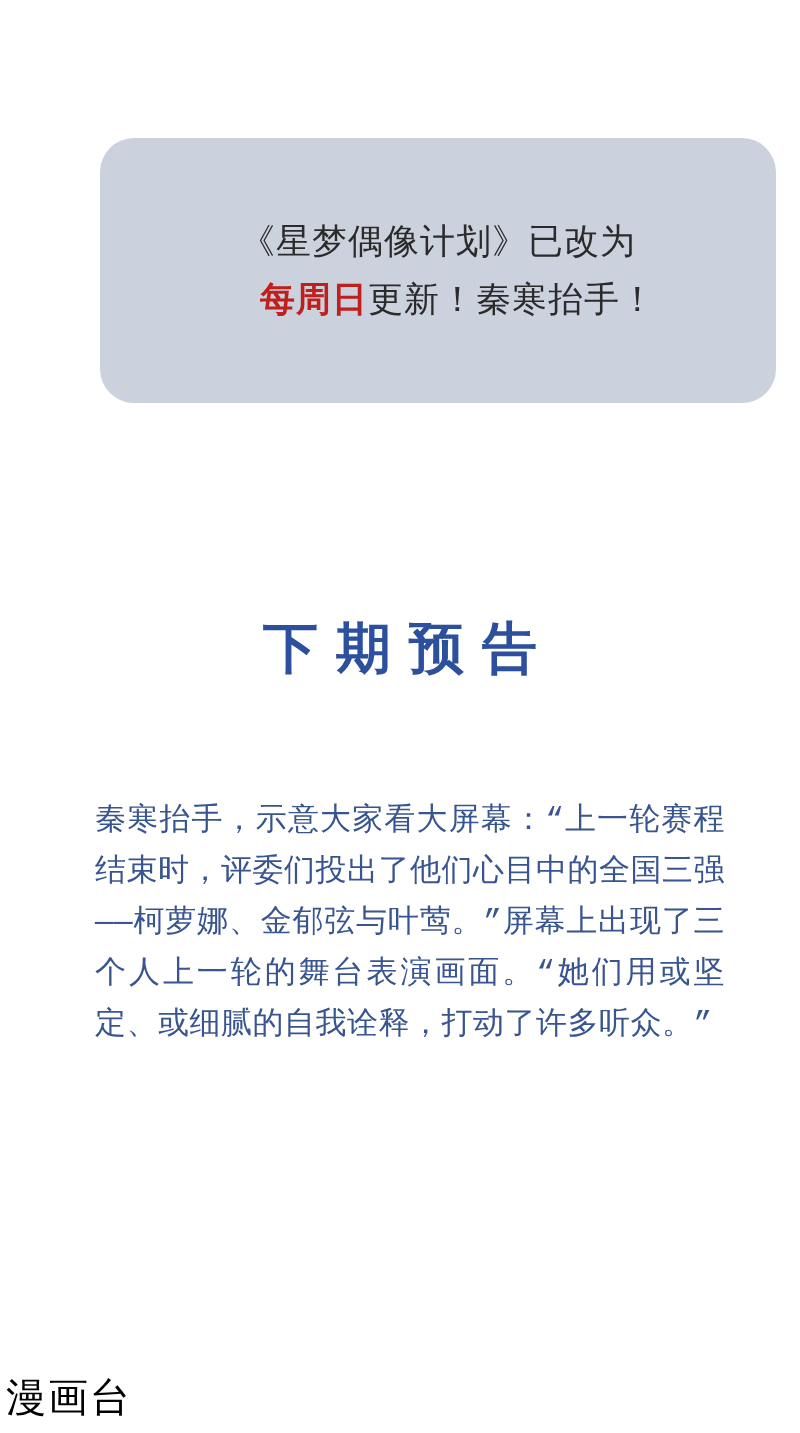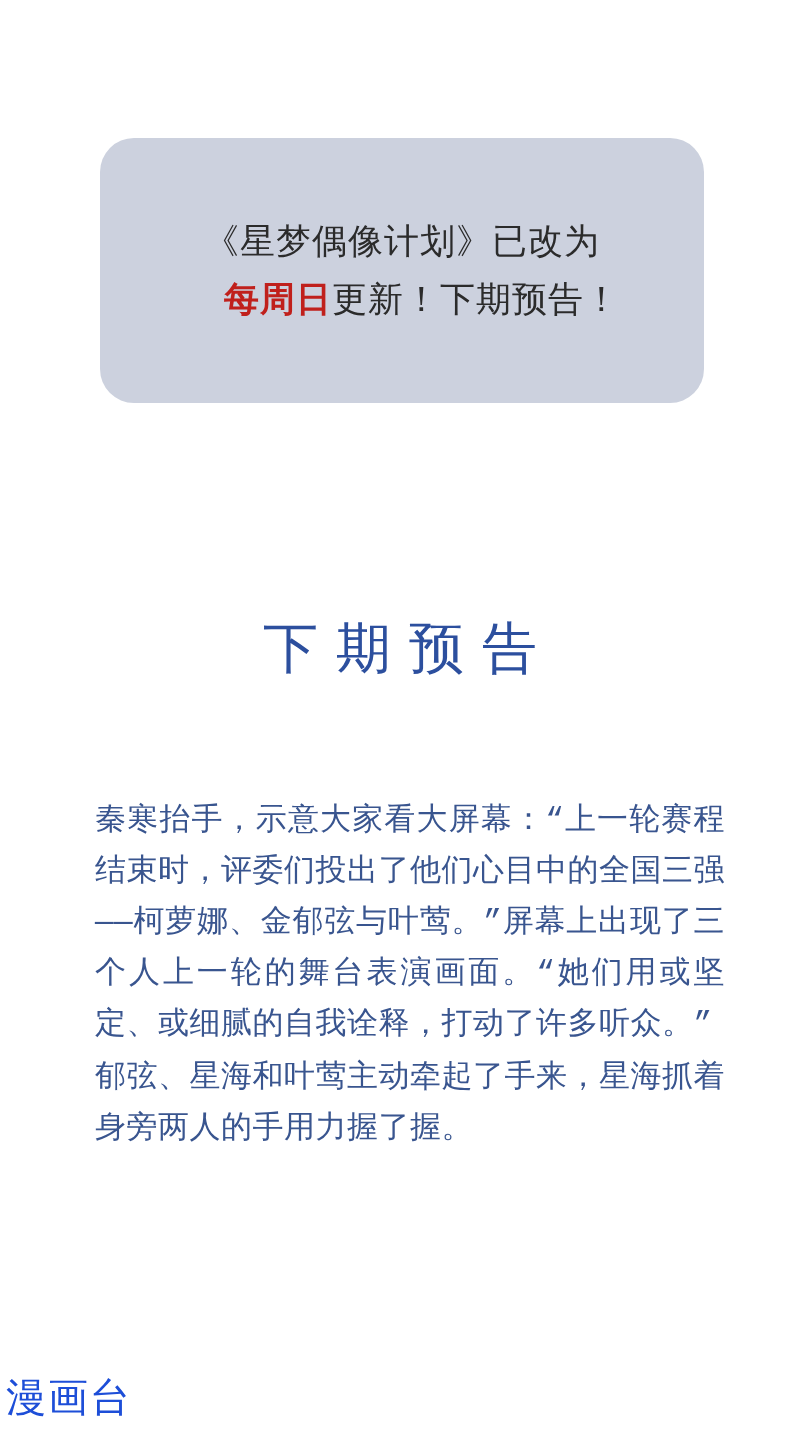--- a/index.html
+++ b/index.html
@@ -18,21 +18,21 @@
     position: relative;
     width: 800px;
     height: 1433px;
   }
 
   
   .notice-card {
     position: absolute;
     left: 100px;
     top: 138px;
-    width: 604px;
+    width: 676px;
     height: 265px;
     background: #ccd1de;
     border-radius: 34px;
   }
   .notice-lines {
     position: absolute;
     left: 0;
     top: 0;
     width: 100%;
     height: 100%;
@@ -57,21 +57,21 @@
   }
 
   
   .section-title {
     position: absolute;
     left: 0;
     top: 612px;
     width: 800px;
     text-align: center;
     font-family: "Liberation Sans", sans-serif;
-    font-weight: normal;
+    font-weight: bold;
     font-size: 55px;
     letter-spacing: 18px;
     color: #2c4f9e;
     text-indent: 18px;
   }
 
   
   .body-text {
     position: absolute;
     left: 95px;
@@ -89,39 +89,38 @@
     text-justify: inter-ideograph;
   }
 
   
   .watermark {
     position: absolute;
     left: 6px;
     bottom: 8px;
     font-size: 40px;
     font-family: "Liberation Serif", "DejaVu Serif", serif;
-    color: #1d4ed8;
+    color: #000000;
     letter-spacing: 2px;
     user-select: none;
   }
 </style>
 </head>
 <body>
 
 <div class="page">
 
   <div class="notice-card">
     <div class="notice-lines">
       <div class="notice-line">《星梦偶像计划》已改为</div>
-      <div class="notice-line"><span class="hl">每周日</span><span>更新！下期预告！</span></div>
+      <div class="notice-line"><span class="hl">每周日</span><span>更新！秦寒抬手！</span></div>
     </div>
   </div>
 
   <div class="section-title">下期预告</div>
 
   <div class="body-text">
     <p class="para">秦寒抬手，示意大家看大屏幕：“上一轮赛程结束时，评委们投出了他们心目中的全国三强——柯萝娜、金郁弦与叶莺。”屏幕上出现了三个人上一轮的舞台表演画面。“她们用或坚定、或细腻的自我诠释，打动了许多听众。”</p>
-    <p class="para">郁弦、星海和叶莺主动牵起了手来，星海抓着身旁两人的手用力握了握。</p>
   </div>
 
   <div class="watermark">漫画台</div>
 
 </div>
 
 </body></html>

